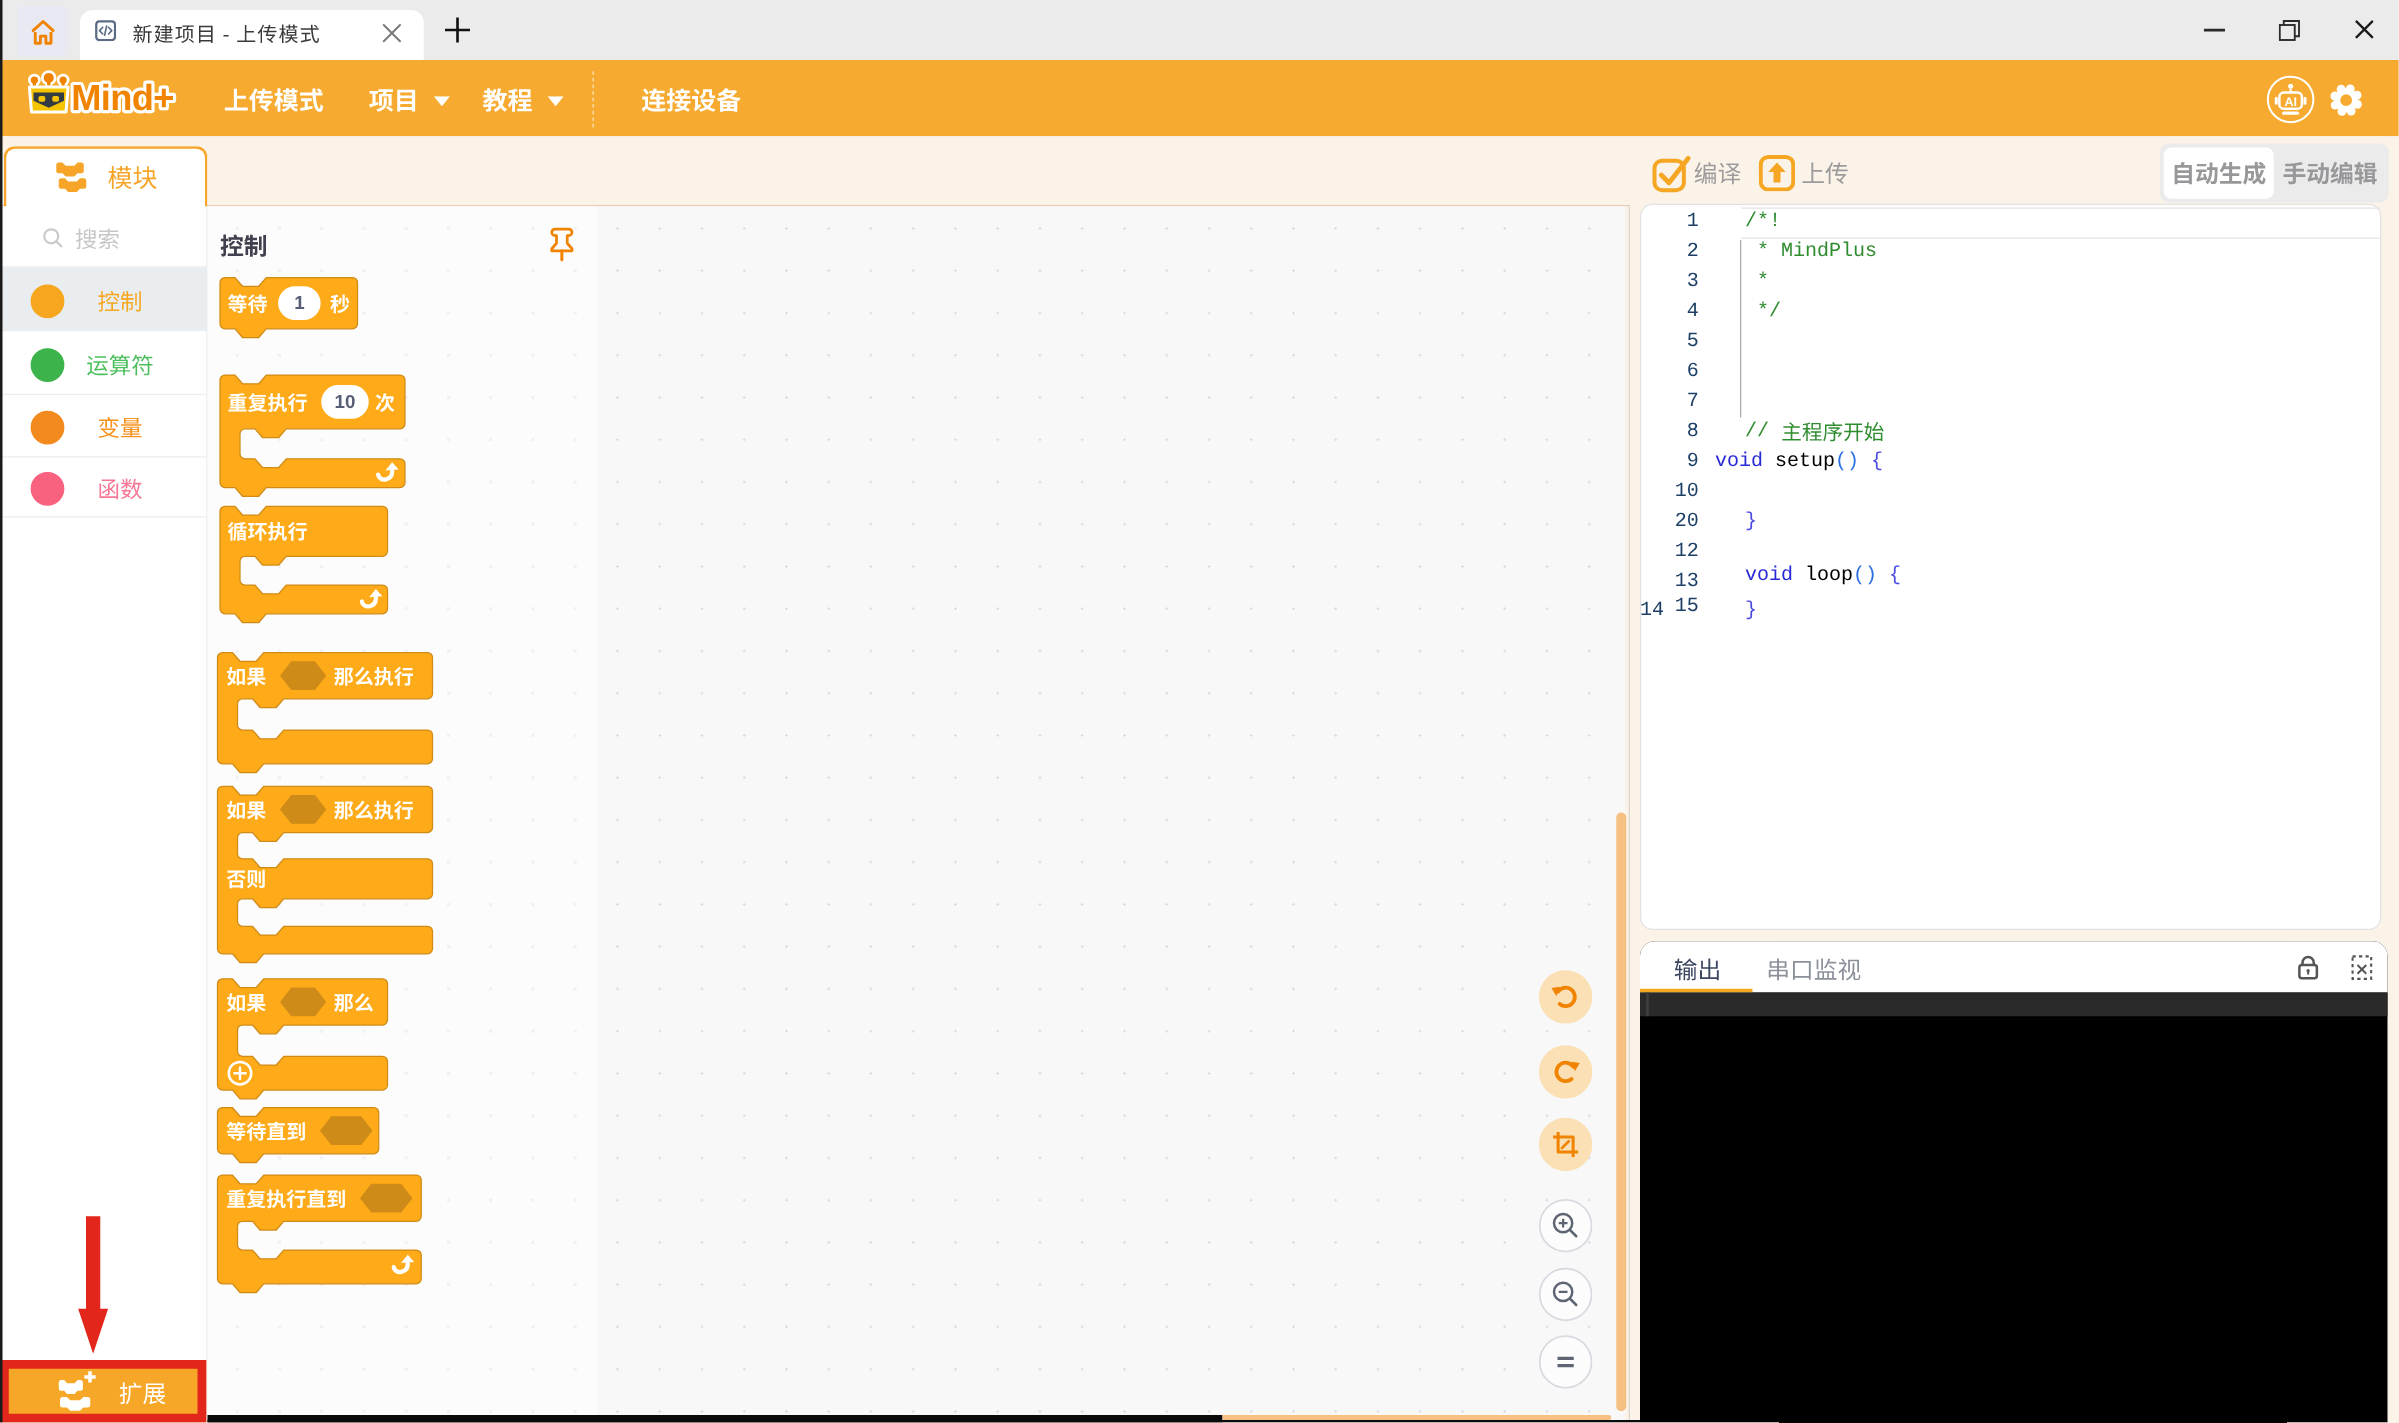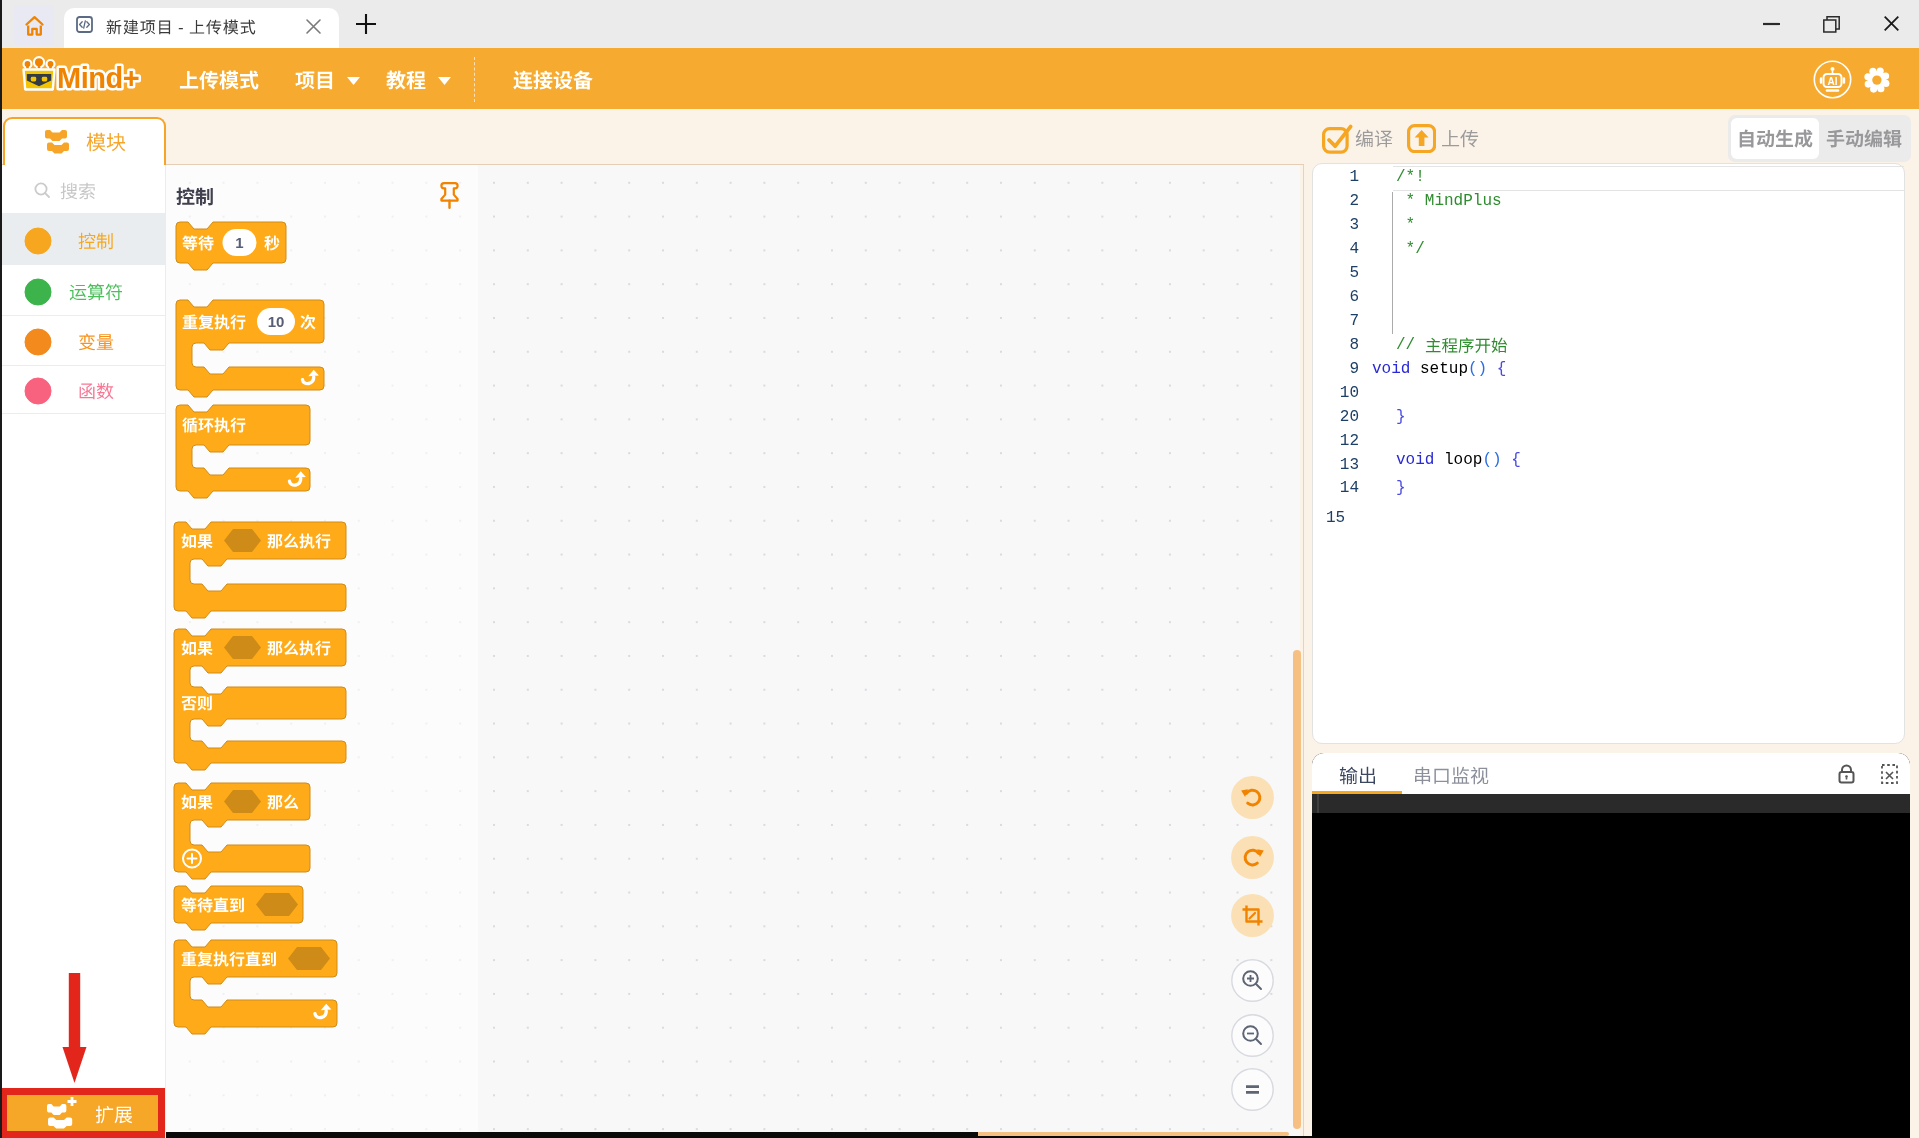--- a/index.html
+++ b/index.html
@@ -338,34 +338,34 @@
 <div class="abs mono" style="left:1312px;top:262.0px;width:47px;text-align:right;line-height:23.93px;color:#1D3F66">5</div>
 <div class="abs mono" style="left:1396px;top:262.0px;line-height:23.93px"></div>
 <div class="abs mono" style="left:1312px;top:286.0px;width:47px;text-align:right;line-height:23.93px;color:#1D3F66">6</div>
 <div class="abs mono" style="left:1396px;top:286.0px;line-height:23.93px"></div>
 <div class="abs mono" style="left:1312px;top:309.9px;width:47px;text-align:right;line-height:23.93px;color:#1D3F66">7</div>
 <div class="abs mono" style="left:1396px;top:309.9px;line-height:23.93px"></div>
 <div class="abs mono" style="left:1312px;top:381.7px;width:47px;text-align:right;line-height:23.93px;color:#1D3F66">10</div>
 <div class="abs mono" style="left:1396px;top:381.7px;line-height:23.93px"></div>
 <div class="abs mono" style="left:1312px;top:453.5px;width:47px;text-align:right;line-height:23.93px;color:#1D3F66">13</div>
 <div class="abs mono" style="left:1396px;top:453.5px;line-height:23.93px"></div>
-<div class="abs mono" style="left:1312px;top:507px;width:47px;text-align:center;line-height:23.93px;color:#1D3F66">15</div>
+<div class="abs mono" style="left:1312px;top:474px;width:47px;text-align:right;line-height:23.93px;color:#1D3F66">15</div>
 <div class="abs mono" style="left:1396px;top:501.3px;line-height:23.93px"></div>
 <div class="abs mono" style="left:1312px;top:333.8px;width:47px;text-align:right;line-height:23.93px;color:#1D3F66">8</div>
 <div class="abs mono" style="left:1396px;top:333.8px;line-height:23.93px"><span style="color:#2F8C2F">//</span></div>
 <svg style="position:absolute;left:1425.0px;top:336.8px;overflow:visible" width="82" height="17">
     <path d="M6.2 1.4C7.2 2.1 8.3 3.2 9.0 4.0H1.7V5.2H7.6V8.8H2.5V10.0H7.6V14.1H0.9V15.3H15.6V14.1H8.9V10.0H14.1V8.8H8.9V5.2H14.8V4.0H9.4L10.2 3.4C9.6 2.6 8.2 1.5 7.2 0.7Z M25.3 2.4H30.3V5.5H25.3ZM24.1 1.4V6.5H31.5V1.4ZM23.9 11.1V12.1H27.1V14.3H22.8V15.4H32.4V14.3H28.3V12.1H31.7V11.1H28.3V9.1H32.0V8.0H23.5V9.1H27.1V11.1ZM22.5 0.9C21.2 1.5 19.1 1.9 17.2 2.2C17.4 2.5 17.5 2.9 17.6 3.2C18.3 3.1 19.2 2.9 20.0 2.8V5.3H17.3V6.5H19.8C19.2 8.4 18.0 10.5 17.0 11.7C17.2 12.0 17.5 12.5 17.6 12.8C18.4 11.8 19.3 10.2 20.0 8.5V15.8H21.2V8.7C21.8 9.4 22.4 10.3 22.7 10.7L23.5 9.8C23.1 9.4 21.7 7.9 21.2 7.5V6.5H23.3V5.3H21.2V2.5C22.0 2.3 22.7 2.1 23.3 1.8Z M39.1 7.3C40.2 7.8 41.5 8.4 42.6 9.0H36.8V10.0H41.9V14.4C41.9 14.6 41.9 14.7 41.5 14.7C41.2 14.7 40.1 14.7 38.9 14.7C39.1 15.0 39.3 15.5 39.3 15.9C40.8 15.9 41.8 15.9 42.4 15.7C43.0 15.5 43.2 15.1 43.2 14.4V10.0H46.7C46.2 10.8 45.6 11.6 45.0 12.1L46.0 12.6C46.9 11.8 47.8 10.5 48.7 9.3L47.8 8.9L47.6 9.0H44.5L44.6 8.8C44.3 8.6 43.9 8.4 43.4 8.2C44.7 7.4 46.2 6.4 47.1 5.4L46.3 4.8L46.1 4.8H37.8V5.9H44.9C44.2 6.5 43.2 7.2 42.3 7.7C41.5 7.3 40.6 6.9 39.9 6.6ZM40.8 0.9C41.0 1.4 41.3 2.0 41.5 2.5H35.0V7.1C35.0 9.5 34.9 12.8 33.5 15.2C33.8 15.3 34.3 15.7 34.6 15.9C36.0 13.4 36.2 9.7 36.2 7.1V3.7H48.7V2.5H42.9C42.7 2.0 42.3 1.2 42.0 0.6Z M60.2 2.9V7.6H55.6V6.9V2.9ZM50.4 7.6V8.8H54.3C54.0 11.1 53.2 13.3 50.4 15.0C50.7 15.2 51.2 15.6 51.4 15.9C54.4 14.0 55.3 11.4 55.5 8.8H60.2V15.9H61.5V8.8H65.2V7.6H61.5V2.9H64.6V1.7H51.0V2.9H54.3V6.9L54.3 7.6Z M73.6 9.1V15.8H74.8V15.1H79.7V15.8H80.9V9.1ZM74.8 14.0V10.2H79.7V14.0ZM73.1 7.8C73.6 7.6 74.3 7.5 80.4 7.1C80.6 7.5 80.8 7.9 80.9 8.2L82.0 7.7C81.5 6.4 80.3 4.5 79.2 3.1L78.2 3.5C78.8 4.3 79.3 5.1 79.8 6.0L74.6 6.3C75.7 4.8 76.7 2.9 77.6 1.0L76.3 0.6C75.5 2.7 74.2 4.9 73.7 5.5C73.3 6.1 73.0 6.5 72.7 6.6C72.8 6.9 73.0 7.5 73.1 7.8ZM69.3 5.2H71.2C71.0 7.3 70.6 9.1 70.1 10.5C69.5 10.1 68.9 9.7 68.4 9.3C68.7 8.1 69.0 6.6 69.3 5.2ZM67.1 9.7C67.9 10.3 68.8 11.0 69.6 11.6C68.8 13.1 67.8 14.2 66.7 14.8C66.9 15.1 67.3 15.5 67.4 15.8C68.7 15.0 69.7 14.0 70.5 12.5C71.1 13.1 71.6 13.7 72.0 14.2L72.8 13.2C72.4 12.6 71.7 12.0 71.0 11.3C71.8 9.5 72.2 7.1 72.4 4.1L71.7 4.0L71.5 4.0H69.6C69.8 2.9 70.0 1.8 70.1 0.8L68.9 0.7C68.8 1.7 68.7 2.9 68.4 4.0H66.7V5.2H68.2C67.9 6.9 67.5 8.5 67.1 9.7Z" fill="#2F8C2F"></path>
   </svg>
 <div class="abs mono" style="left:1312px;top:357.7px;width:47px;text-align:right;line-height:23.93px;color:#1D3F66">9</div>
 <div class="abs mono" style="left:1372px;top:357.7px;line-height:23.93px"><span style="color:#2929D6">void</span> setup<span style="color:#2A6EE0">()</span> <span style="color:#4A4AE0">{</span></div>
 <div class="abs mono" style="left:1312px;top:405.6px;width:47px;text-align:right;line-height:23.93px;color:#1D3F66">20</div>
 <div class="abs mono" style="left:1396px;top:405.6px;line-height:23.93px"><span style="color:#4A4AE0">}</span></div>
 <div class="abs mono" style="left:1312px;top:429.5px;width:47px;text-align:right;line-height:23.93px;color:#1D3F66">12</div>
 <div class="abs mono" style="left:1396px;top:449px;line-height:23.93px"><span style="color:#2929D6">void</span> loop<span style="color:#2A6EE0">()</span> <span style="color:#4A4AE0">{</span></div>
-<div class="abs mono" style="left:1312px;top:477.4px;width:47px;text-align:right;line-height:23.93px;color:#1D3F66">14</div>
+<div class="abs mono" style="left:1312px;top:477.4px;width:47px;text-align:left;line-height:23.93px;color:#1D3F66">14</div>
 <div class="abs mono" style="left:1396px;top:477.4px;line-height:23.93px"><span style="color:#4A4AE0">}</span></div>
 <div id="outpanel" class="abs">
     <div id="outhead" class="abs"></div>
     <div class="abs" style="left:0;top:38.2px;width:90px;height:3px;background:#F6A81F"></div>
     <div class="abs" style="left:0;top:41.2px;width:598px;height:18.5px;background:#2A2A2A"></div>
     <div class="abs" style="left:5px;top:41.2px;width:2px;height:18.5px;background:#3F3F3F"></div>
   </div>
 <svg style="position:absolute;left:1339.0px;top:765.5px;overflow:visible" width="38" height="20">
     <path d="M13.9 8.2V15.1H15.1V8.2ZM16.4 7.5V16.6C16.4 16.8 16.3 16.9 16.1 16.9C15.8 16.9 15.1 16.9 14.2 16.9C14.4 17.2 14.5 17.7 14.6 18.1C15.7 18.1 16.5 18.0 16.9 17.9C17.4 17.7 17.5 17.3 17.5 16.6V7.5ZM1.3 10.4C1.5 10.3 2.1 10.2 2.7 10.2H4.2V12.8C2.9 13.1 1.7 13.4 0.8 13.5L1.1 14.9L4.2 14.1V18.2H5.4V13.8L7.0 13.4L6.9 12.2L5.4 12.5V10.2H6.9V8.9H5.4V6.0H4.2V8.9H2.5C3.0 7.5 3.5 6.0 3.9 4.3H7.0V3.0H4.1C4.3 2.4 4.4 1.7 4.5 1.0L3.2 0.8C3.1 1.5 3.0 2.3 2.9 3.0H0.9V4.3H2.6C2.3 5.9 1.9 7.2 1.7 7.7C1.5 8.5 1.2 9.2 0.9 9.3C1.1 9.6 1.3 10.2 1.3 10.4ZM12.5 0.7C11.3 2.7 8.9 4.6 6.6 5.6C7.0 5.9 7.3 6.4 7.5 6.7C8.1 6.4 8.6 6.1 9.1 5.8V6.6H16.1V5.7C16.6 6.0 17.1 6.3 17.6 6.5C17.8 6.1 18.2 5.7 18.5 5.4C16.5 4.5 14.7 3.5 13.3 1.8L13.7 1.2ZM9.6 5.4C10.7 4.7 11.7 3.7 12.5 2.8C13.5 3.8 14.5 4.7 15.7 5.4ZM11.7 9.0V10.5H9.1V9.0ZM7.9 7.9V18.2H9.1V14.2H11.7V16.7C11.7 16.9 11.6 16.9 11.5 17.0C11.3 17.0 10.8 17.0 10.2 16.9C10.4 17.3 10.5 17.8 10.6 18.1C11.4 18.1 12.0 18.1 12.4 17.9C12.8 17.7 12.9 17.3 12.9 16.7V7.9ZM9.1 11.6H11.7V13.2H9.1Z M21.0 10.2V17.1H34.5V18.2H36.0V10.2H34.5V15.7H29.2V9.0H35.2V2.5H33.7V7.7H29.2V0.8H27.7V7.7H23.3V2.5H21.9V9.0H27.7V15.7H22.6V10.2Z" fill="#3B4660"></path>
   </svg>

